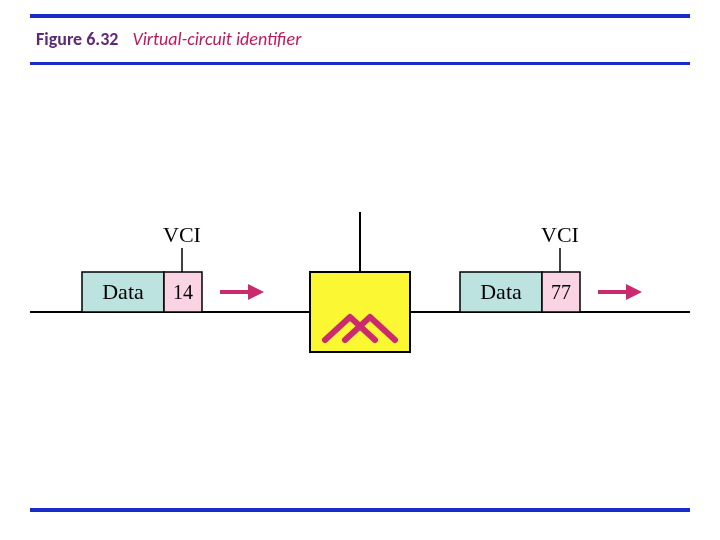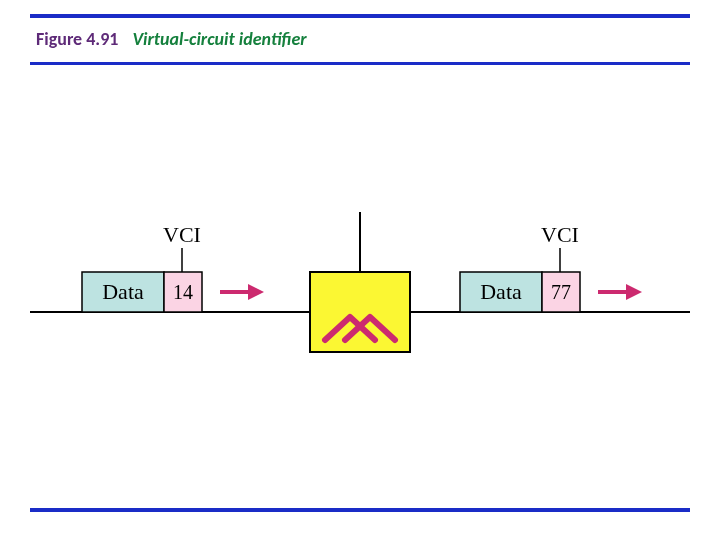--- a/index.html
+++ b/index.html
@@ -27,40 +27,40 @@
     left: 36px;
     top: 28px;
     font-size: 18px;
   }
   .caption .fig-number {
     font-weight: 700;
     color: #5e2a78;
     margin-right: 10px;
   }
   .caption .fig-title {
-    font-weight: 700;
+    font-weight: 400;
     font-style: italic;
-    color: #15803d;
+    color: #be185d;
   }
   .diagram {
     position: absolute;
     top: 172px;
     left: 30px;
     right: 30px;
     height: 220px;
   }
   svg { display: block; }
 </style>
 </head>
 <body>
 
 <div class="hr-top"></div>
 
 <div class="caption">
-  <span class="fig-number">Figure 4.91</span>
+  <span class="fig-number">Figure 6.32</span>
   <span class="fig-title">Virtual-circuit identifier</span>
 </div>
 
 <div class="hr-mid"></div>
 
 <div class="diagram">
   <svg viewBox="0 0 660 220" width="660" height="220">
 
     <line x1="0" y1="140" x2="660" y2="140" stroke="#000" stroke-width="2"></line>
 

